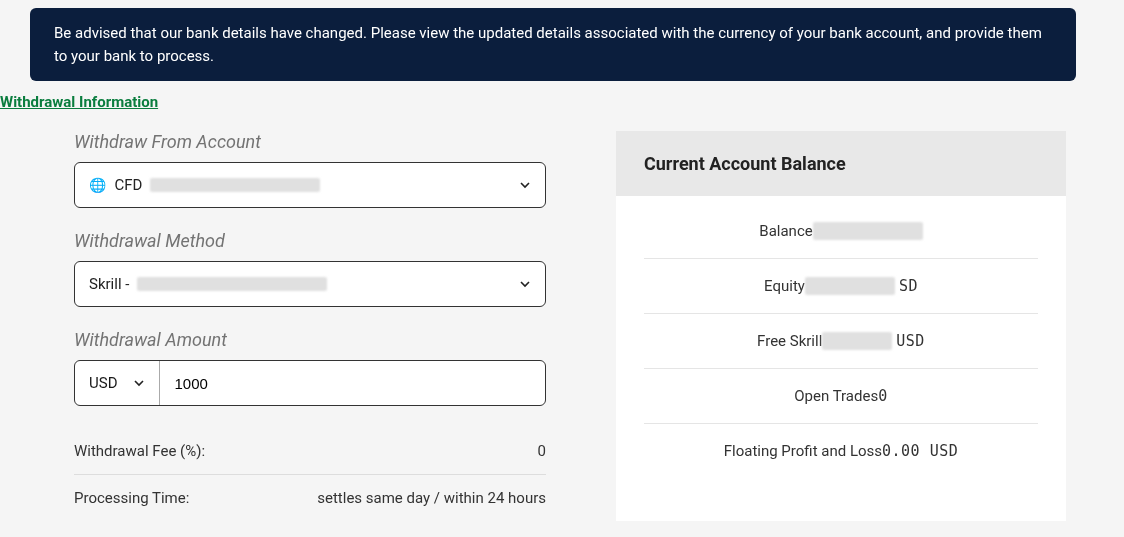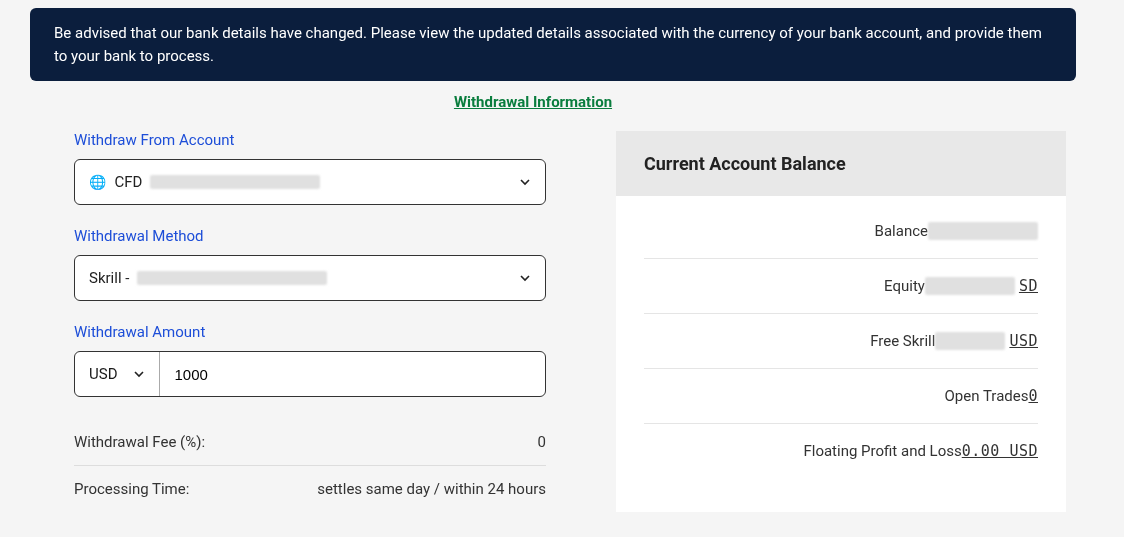--- a/index.html
+++ b/index.html
@@ -15,21 +15,21 @@
       background: #0b1e3d;
       color: #fff;
       padding: 14px 24px;
       margin: 8px 48px 0 30px;
       border-radius: 6px;
       font-size: 15px;
       line-height: 1.5;
     }
     .info-link-row {
       display: flex;
-      justify-content: center;
+      justify-content: flex-start;
       padding: 12px 58px 0 0;
     }
     .info-link {
       color: #0a7d3e;
       font-weight: 700;
       font-size: 15px;
       text-decoration: underline;
       cursor: pointer;
     }
     .main {
@@ -38,23 +38,24 @@
       padding: 20px 58px 0 74px;
     }
     .left {
       width: 472px;
     }
     .right {
       width: 450px;
       background: #fff;
     }
     .label {
-      font-size: 15px;
-      color: #1d4ed8;
+      font-size: 18px;
+      color: #737373;
       margin-bottom: 10px;
+      font-style: italic;
     }
     .select {
       border: 1px solid #333;
       border-radius: 6px;
       height: 46px;
       display: flex;
       align-items: center;
       justify-content: space-between;
       padding: 0 14px;
       background: #fff;
@@ -123,36 +124,35 @@
       padding: 22px 28px;
       font-size: 18px;
       font-weight: 700;
       color: #222;
     }
     .bal-list {
       padding: 8px 28px;
     }
     .bal-row {
       display: flex;
-      justify-content: flex-end;
+      justify-content: center;
       align-items: center;
       padding: 18px 0;
       border-bottom: 1px solid #e5e5e5;
       font-size: 15px;
       color: #333;
     }
     .bal-row:last-child { border-bottom: none; }
     .bal-val {
       font-family: ui-monospace, "SF Mono", Menlo, Consolas, monospace;
       font-size: 15px;
       letter-spacing: 0.5px;
       display: flex;
       align-items: center;
       gap: 4px;
-      text-decoration: underline;
     }
     .bal-val .redacted {
       height: 18px;
     }
   </style>
 </head>
 <body>
 
 <div class="notice">Be advised that our bank details have changed. Please view the updated details associated with the currency of your bank account, and provide them to your bank to process.</div>
 

